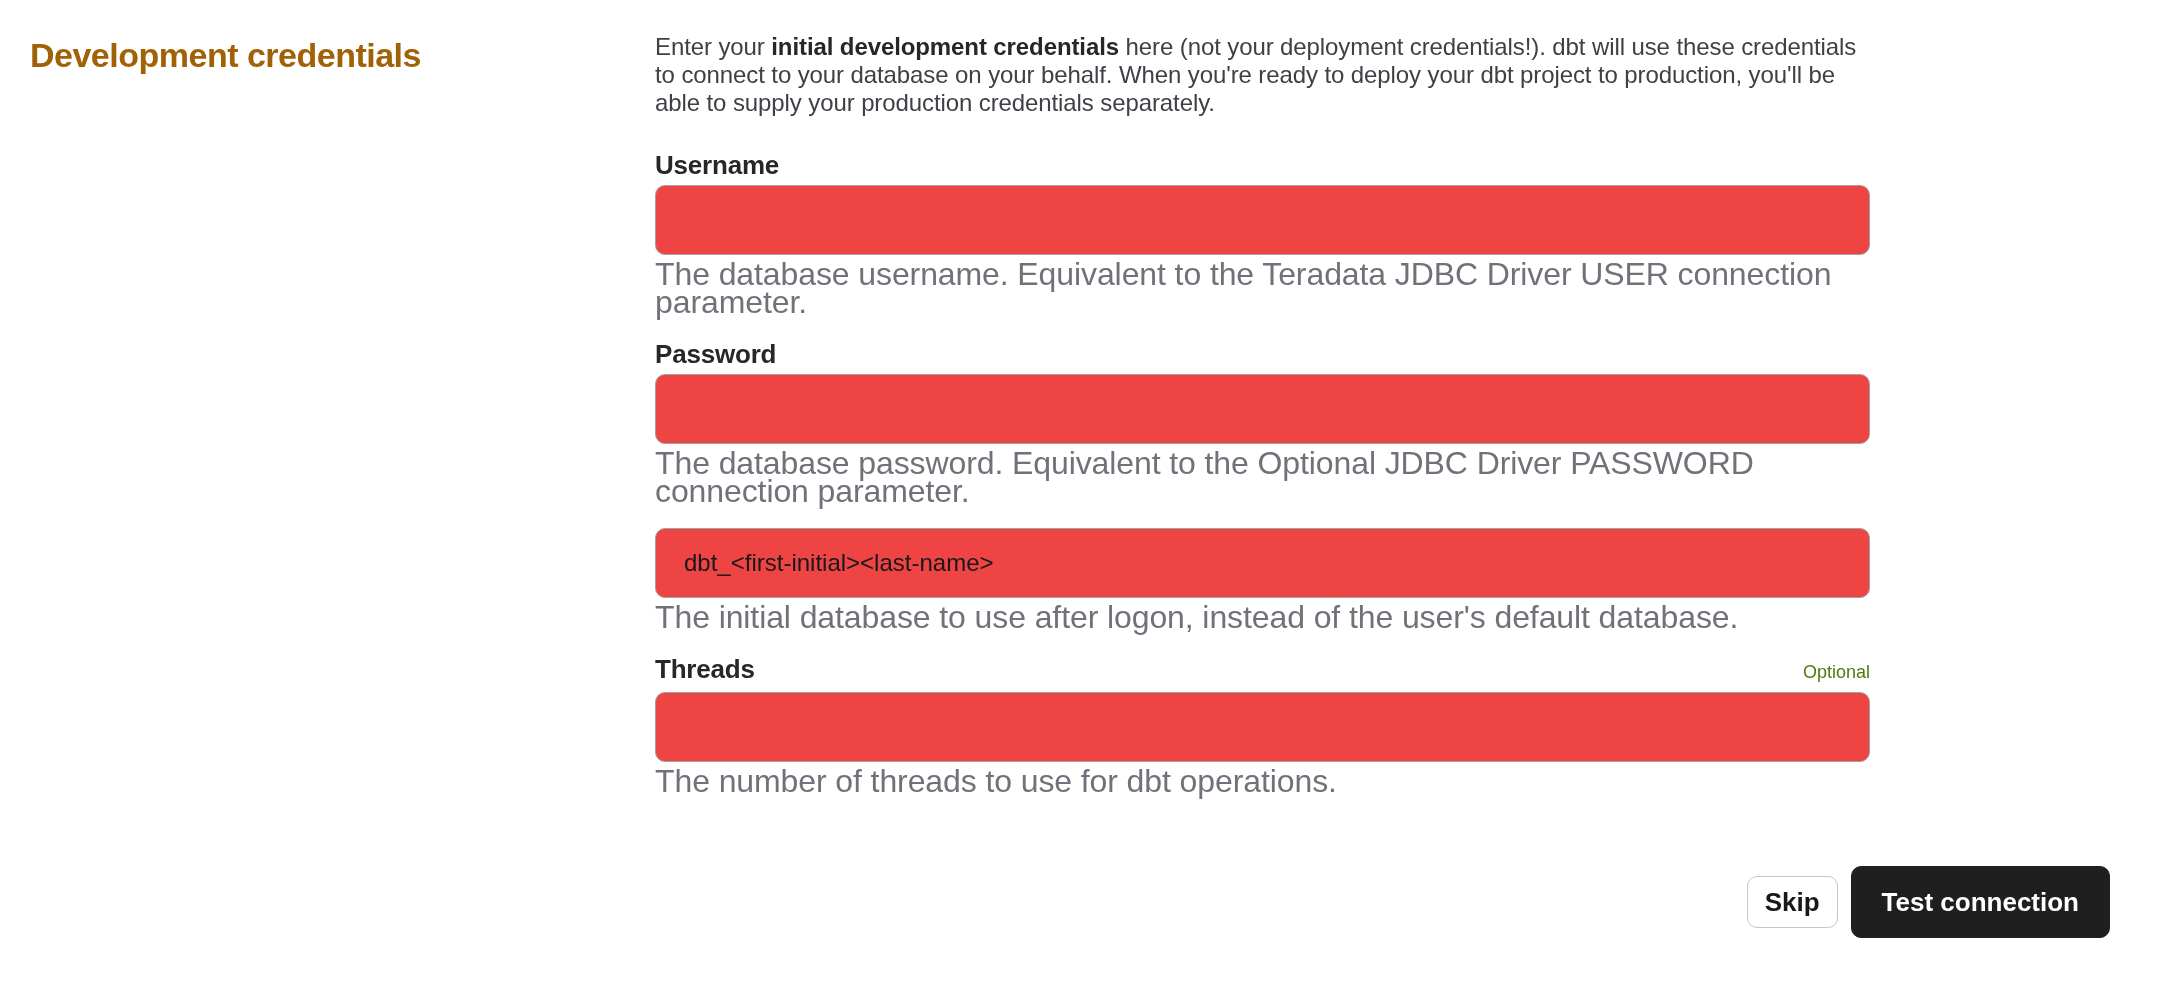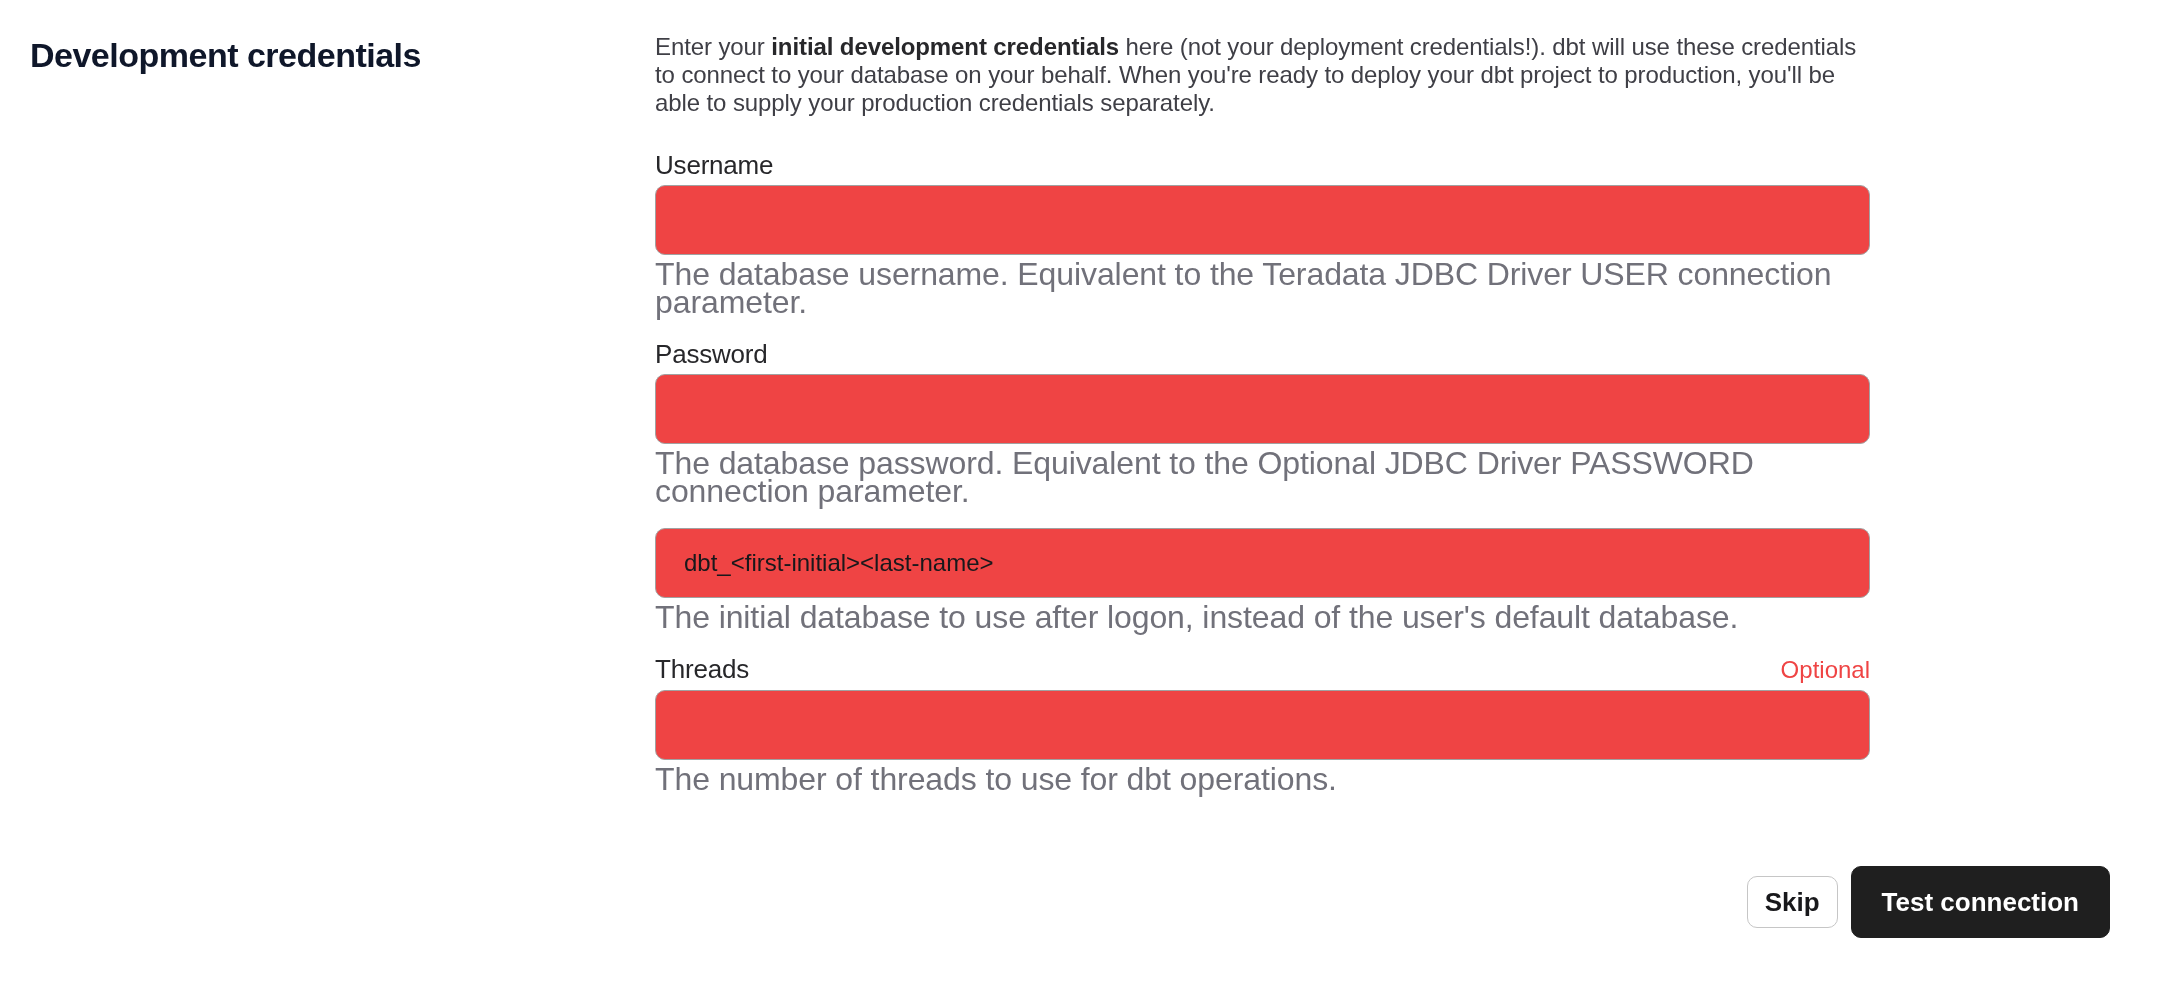--- a/index.html
+++ b/index.html
@@ -13,21 +13,21 @@
     background: #ffffff;
     overflow: hidden;
   }
 
   .page-title {
     position: absolute;
     left: 30px;
     top: 36px;
     font-size: 34px;
     font-weight: 700;
-    color: #0f172a;
+    color: #a16207;
     letter-spacing: -0.5px;
   }
 
   .content-col {
     position: absolute;
     left: 655px;
     top: 33px;
     width: 1215px;
   }
 
@@ -44,28 +44,28 @@
 
   .label-row {
     display: flex;
     justify-content: space-between;
     align-items: baseline;
     line-height: 30px;
     margin-bottom: 5px;
   }
   .field-label {
     font-size: 26px;
-    font-weight: 400;
+    font-weight: 700;
     color: #27272a;
     letter-spacing: -0.2px;
   }
   .optional-tag {
-    font-size: 24px;
+    font-size: 18px;
     font-weight: 500;
-    color: #ef4444;
+    color: #4d7c0f;
     text-align: right;
   }
 
   .text-input {
     display: block;
     width: 100%;
     height: 70px;
     border: 1px solid #a1a1a1;
     border-radius: 10px;
     background: #ef4444;

